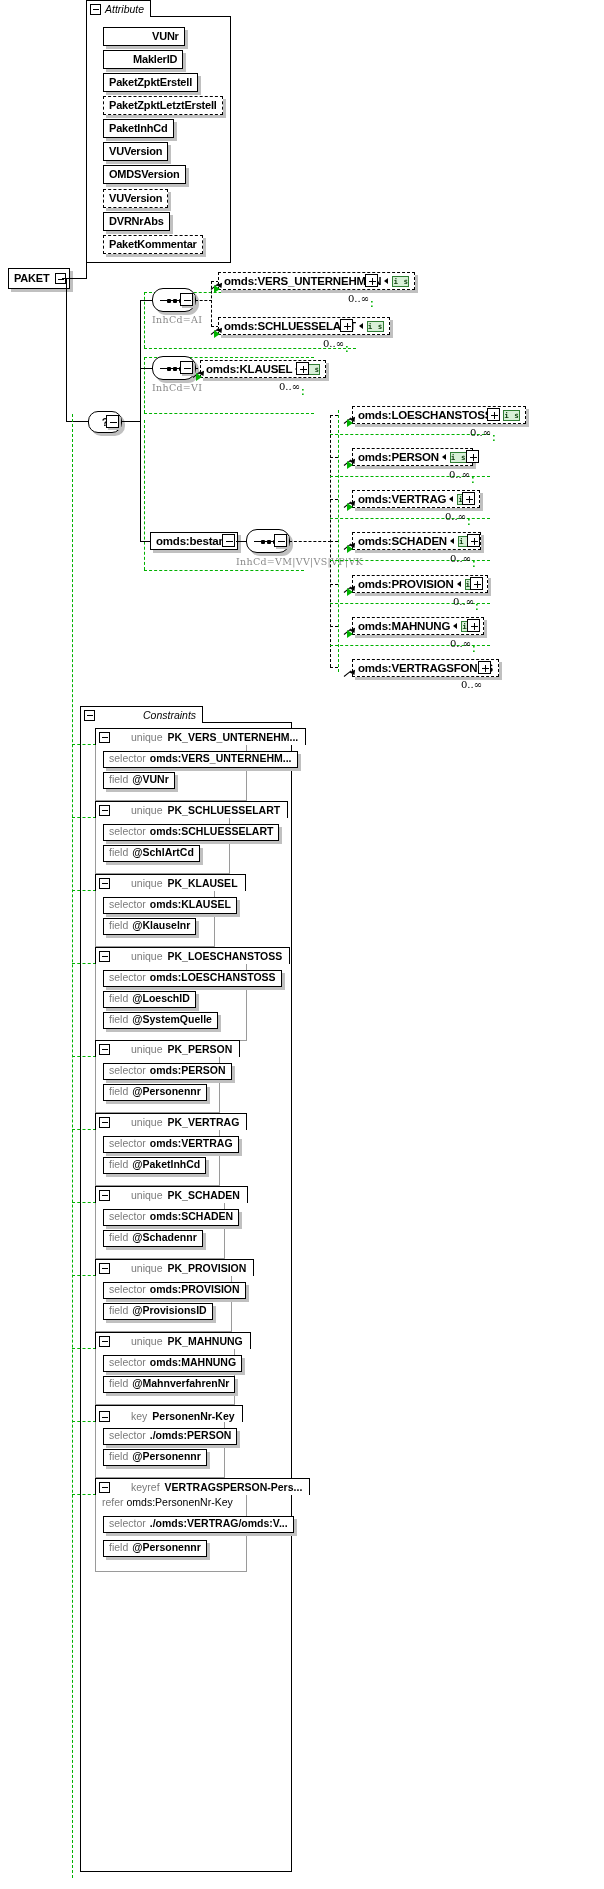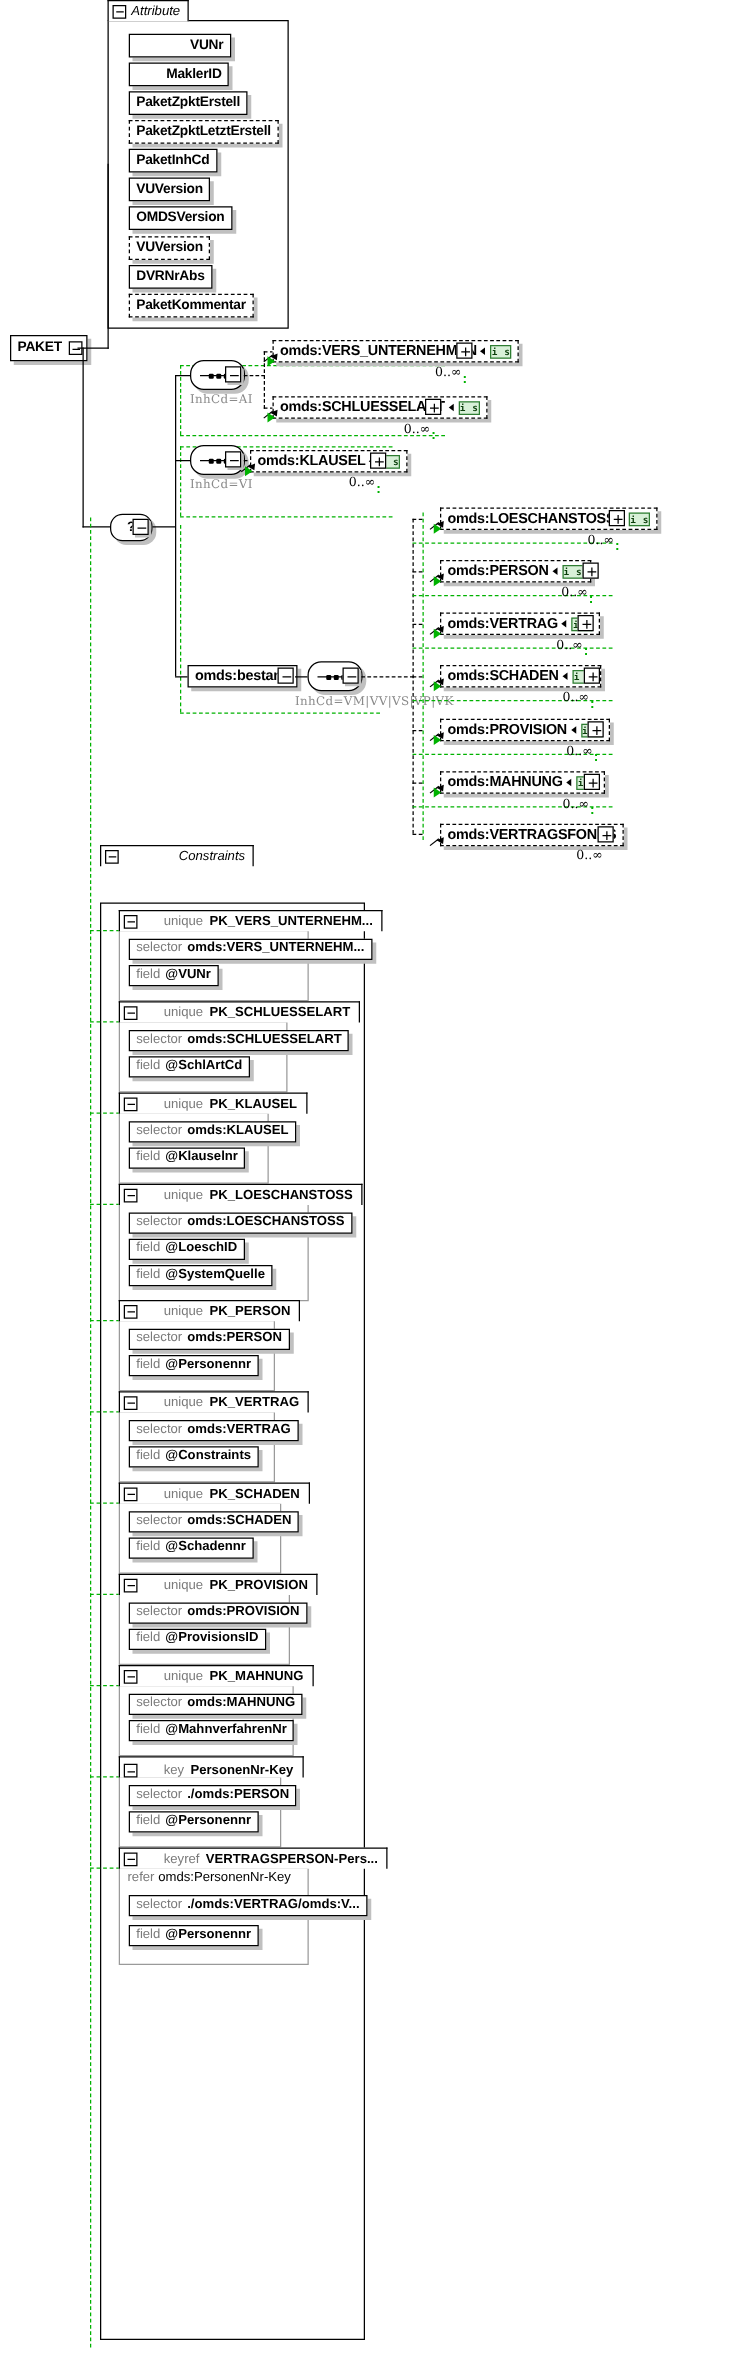--- a/index.html
+++ b/index.html
@@ -505,21 +505,21 @@
   <div class="gdots" style="left:472px; top:645px;">:</div>
 
   <div class="node opt elem" style="left:352px; top:659px; height:18px;">
     <span>omds:VERTRAGSFONDS</span>
   </div>
   <div class="nodeexp plus" style="left:478px; top:661px;"></div>
   <div class="arrowin" style="left:344px; top:669px;"></div>
   <div class="occ" style="left:461px; top:679px;">0..∞</div>
 
   <div class="frame" style="left:80px; top:722px; width:212px; height:1150px;"></div>
-  <div class="frame-tab" style="left:80px; top:676px;gap:48px;">
+  <div class="frame-tab" style="left:80px; top:706px;gap:48px;">
     <span class="exp"></span>
     <span>Constraints</span>
   </div>
 
   <div class="gdash-v" style="left:72px; top:414px; height:1464px;"></div>
   <div class="gdash-h" style="left:72px; top:744px; width:24px;"></div>
   <div class="gdash-h" style="left:72px; top:817px; width:24px;"></div>
   <div class="gdash-h" style="left:72px; top:890px; width:24px;"></div>
   <div class="gdash-h" style="left:72px; top:963px; width:24px;"></div>
   <div class="gdash-h" style="left:72px; top:1056px; width:24px;"></div>
@@ -614,21 +614,21 @@
     <span class="exp"></span>
     <span class="kw">unique</span>
     <span class="nm">PK_VERTRAG</span>
   </div>
   <div class="cfield" style="left:103px; top:1136px;">
     <span class="kw">selector</span>
     <span class="nm">omds:VERTRAG</span>
   </div>
   <div class="cfield" style="left:103px; top:1157px;">
     <span class="kw">field</span>
-    <span class="nm">@Constraints</span>
+    <span class="nm">@PaketInhCd</span>
   </div>
 
   <div class="cbox" style="left:95px; top:1202px; width:130px; height:57px;"></div>
   <div class="ctab" style="left:95px; top:1186px;">
     <span class="exp"></span>
     <span class="kw">unique</span>
     <span class="nm">PK_SCHADEN</span>
   </div>
   <div class="cfield" style="left:103px; top:1209px;">
     <span class="kw">selector</span>

